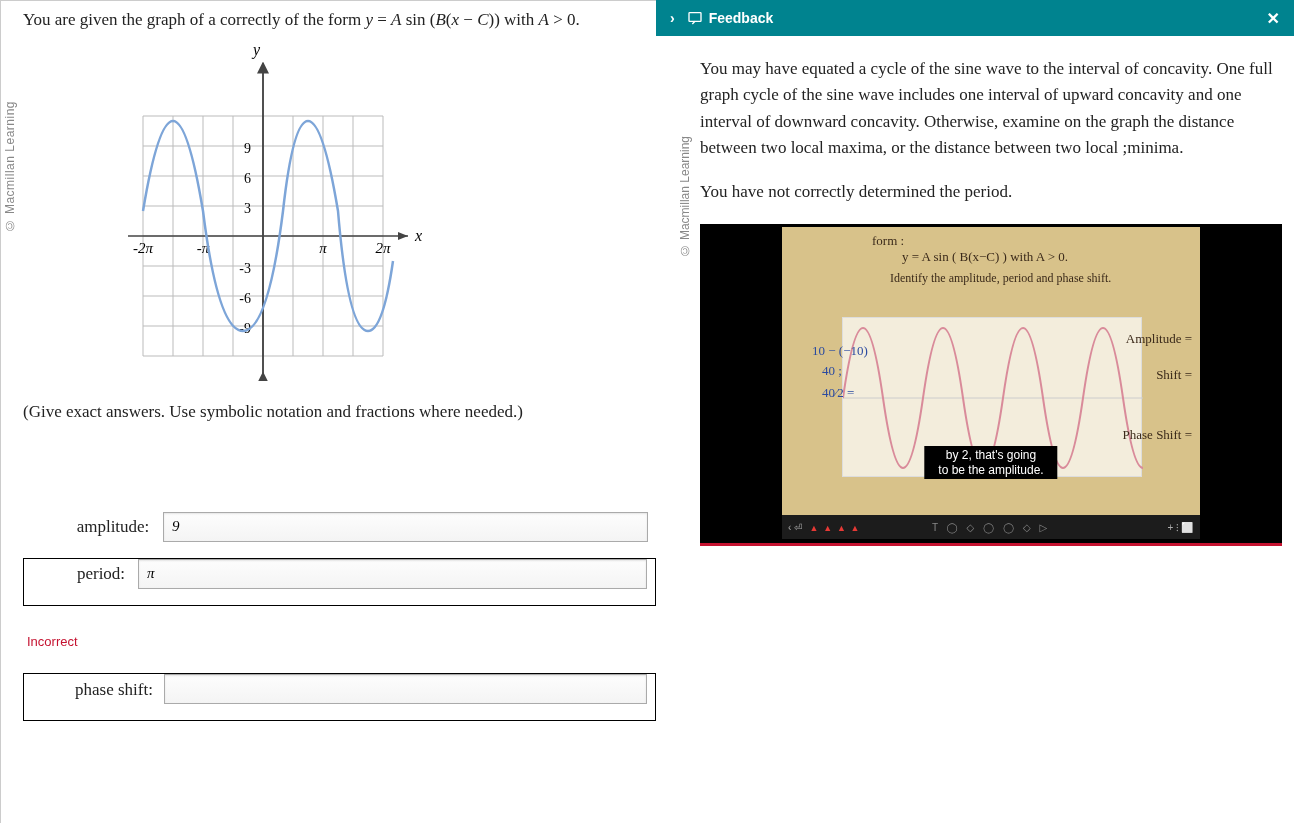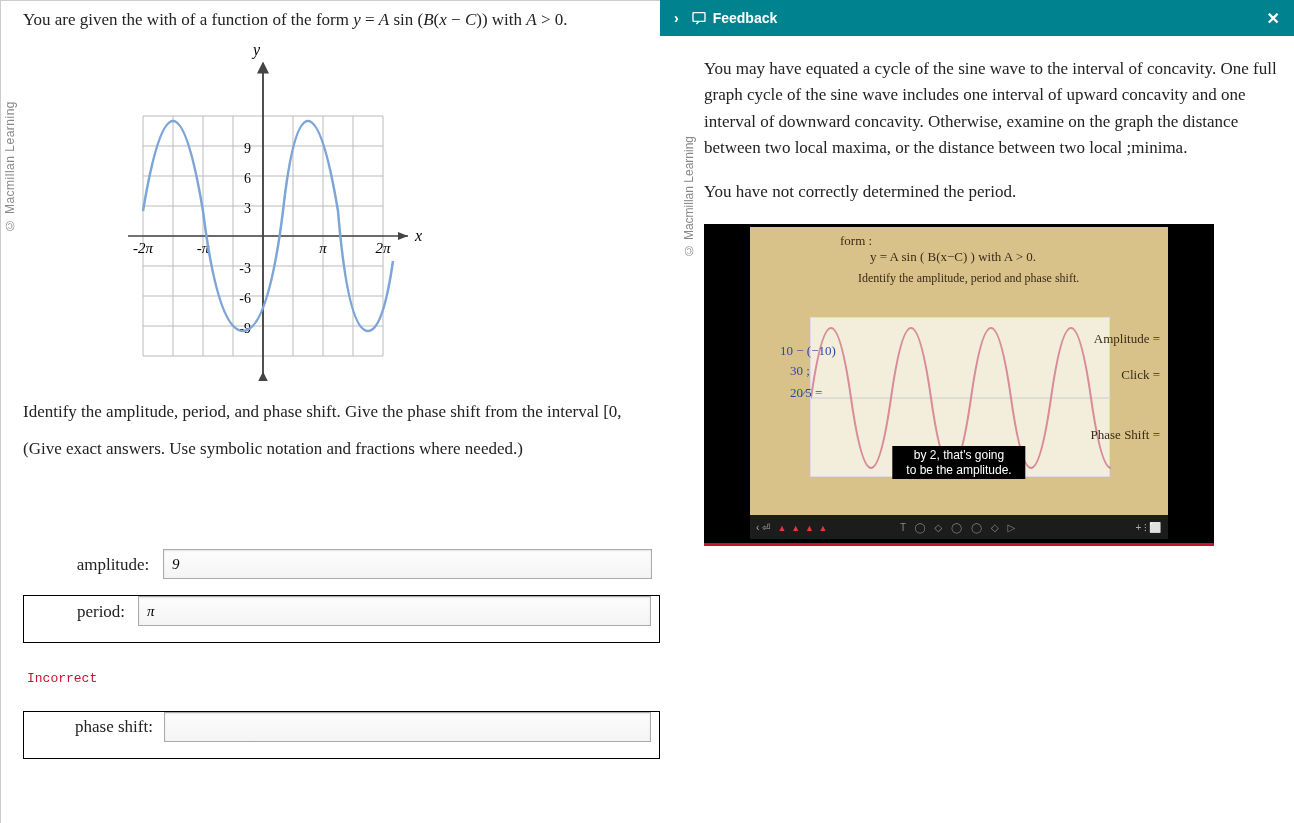--- a/index.html
+++ b/index.html
@@ -76,21 +76,21 @@
     box-shadow: inset 0 1px 2px rgba(0,0,0,0.1);
   }
   .answer-box-incorrect {
     border: 1px solid #000000;
     padding-bottom: 6px;
     margin-bottom: 22px;
   }
   .answer-box-incorrect .answer-row { padding-top: 0; padding-bottom: 6px; }
   .incorrect-text {
     color: #c51230;
-    font-family: Liberation Mono, monospace;
+    font-family: Liberation Sans, sans-serif;
     font-size: 13px;
     padding: 4px 0 0 4px;
   }
   
   .feedback-header {
     background: #00838f;
     color: #fff;
     height: 36px;
     display: flex;
     align-items: center;
@@ -132,21 +132,21 @@
     line-height: 1.55;
   }
   .feedback-text p { margin-bottom: 18px; }
   .video-info {
     margin-top: 84px;
     font-size: 17px;
     line-height: 1.55;
     margin-bottom: 14px;
   }
   .video-thumb {
-    width: 510px;
+    width: 582px;
     height: 322px;
     background: #000;
     position: relative;
     border-bottom: 3px solid #c51230;
     margin-left: 0;
     display:flex;
     align-items:center;
     justify-content:center;
     cursor: pointer;
   }
@@ -193,21 +193,21 @@
   .vc-center { position:absolute; left:50%; transform:translateX(-50%); color:#888; letter-spacing:3px;}
 </style>
 </head>
 <body>
 
 <div class="left-panel">
   <div class="copyright-vertical">© Macmillan Learning</div>
 
   <div class="question-body">
     <div>
-      <span>You are given the with of a function of the form </span><span class="math-italic">y</span><span> = </span><span class="math-italic">A</span><span> sin (</span><span class="math-italic">B</span><span>(</span><span class="math-italic">x</span><span> − </span><span class="math-italic">C</span><span>)) with </span><span class="math-italic">A</span><span> &gt; 0.</span>
+      <span>You are given the graph of a correctly of the form </span><span class="math-italic">y</span><span> = </span><span class="math-italic">A</span><span> sin (</span><span class="math-italic">B</span><span>(</span><span class="math-italic">x</span><span> − </span><span class="math-italic">C</span><span>)) with </span><span class="math-italic">A</span><span> &gt; 0.</span>
     </div>
 
     <div class="graph-container">
       <svg viewBox="0 0 340 340" width="340" height="340">
 
         <text x="170" y="14" font-style="italic" font-family="serif" font-size="16">y</text>
 
         <defs>
           <marker id="arrow" markerWidth="8" markerHeight="8" refX="5" refY="4" orient="auto">
             <path d="M0,0 L8,4 L0,8 Z" fill="#444"></path>
@@ -263,21 +263,20 @@
                  Q 135 290, 160 290
                  Q 185 290, 200 170
                  Q 210 80, 225 80
                  Q 240 80, 255 170
                  Q 265 290, 285 290
                  Q 300 290, 310 220" fill="none" stroke="#7da5d8" stroke-width="2.5"></path>
       </svg>
     </div>
 
     <div class="instructions">
-      <div>Identify the amplitude, period, and phase shift. Give the phase shift from the interval [0,</div>
       <div>(Give exact answers. Use symbolic notation and fractions where needed.)</div>
     </div>
 
     <div class="answer-block">
       <div class="answer-row">
         <div class="answer-label">amplitude:</div>
         <input class="answer-input" value="9" style="">
       </div>
 
       <div class="answer-box-incorrect">
@@ -327,25 +326,25 @@
         <span class="hand-line" style="left:108px;top:44px;font-size:12px">Identify the amplitude, period and phase shift.</span>
 
         <div class="mini-graph">
           <svg width="300" height="160" viewBox="0 0 300 160">
             <line x1="0" y1="80" x2="300" y2="80" stroke="#ccc"></line>
             <path d="M0 80 Q 10 10 20 10 Q 30 10 40 80 Q 50 150 60 150 Q 70 150 80 80 Q 90 10 100 10 Q110 10 120 80 Q130 150 140 150 Q150 150 160 80 Q170 10 180 10 Q190 10 200 80 Q210 150 220 150 Q230 150 240 80 Q250 10 260 10 Q270 10 280 80 Q290 150 300 150" fill="none" stroke="#d98b9a" stroke-width="2"></path>
           </svg>
         </div>
 
         <span class="hand-line" style="left:30px;top:116px;color:#2a4aa0">10 − (−10)</span>
-        <span class="hand-line" style="left:40px;top:136px;color:#2a4aa0">30 ;</span>
-        <span class="hand-line" style="left:40px;top:158px;color:#2a4aa0">20⁄5 =</span>
+        <span class="hand-line" style="left:40px;top:136px;color:#2a4aa0">40 ;</span>
+        <span class="hand-line" style="left:40px;top:158px;color:#2a4aa0">40⁄2 =</span>
 
         <span class="hand-line" style="right:8px;top:104px">Amplitude =</span>
-        <span class="hand-line" style="right:8px;top:140px">Click =</span>
+        <span class="hand-line" style="right:8px;top:140px">Shift =</span>
         <span class="hand-line" style="right:8px;top:200px">Phase Shift =</span>
 
         <div class="caption-box">
           <div>by 2, that's going</div>
           <div>to be the amplitude.</div>
         </div>
 
         <div class="video-controls">
           <span>‹ ⏎</span>
           <span style="margin-left:6px">

